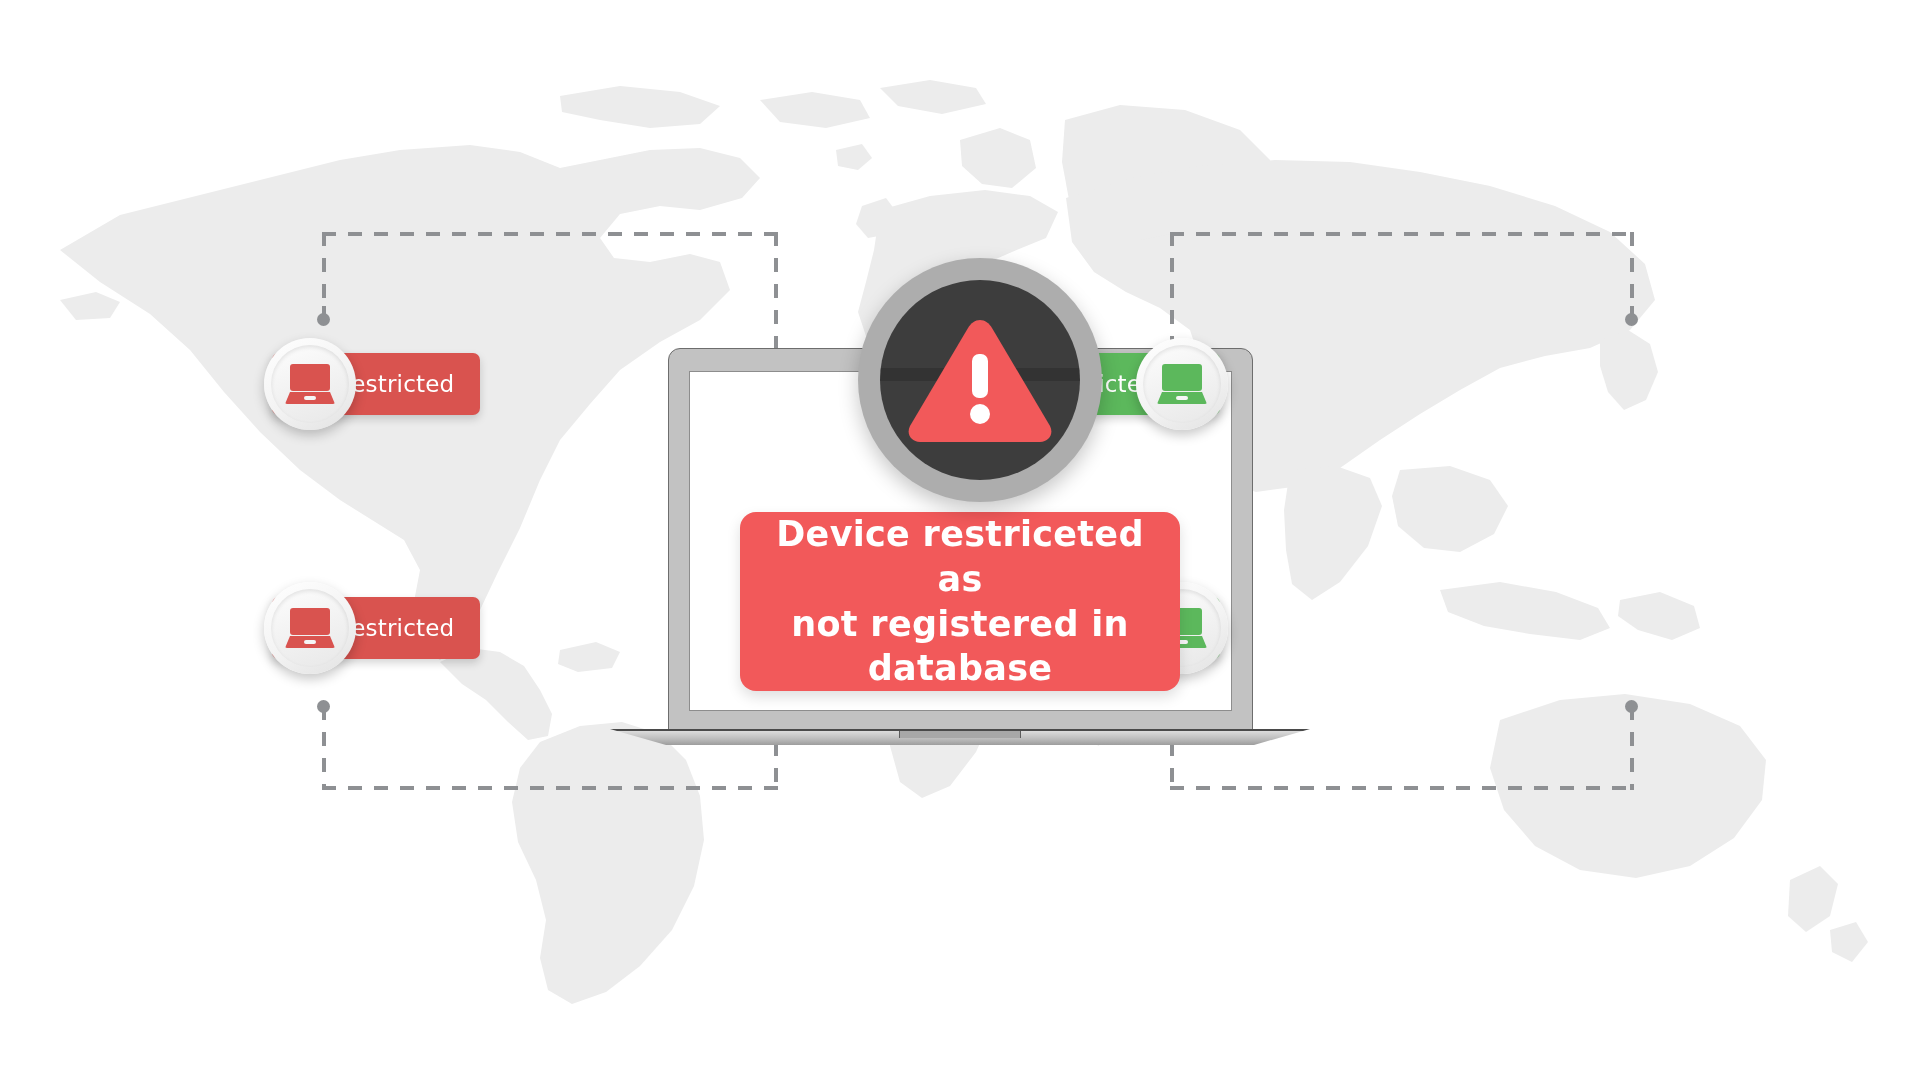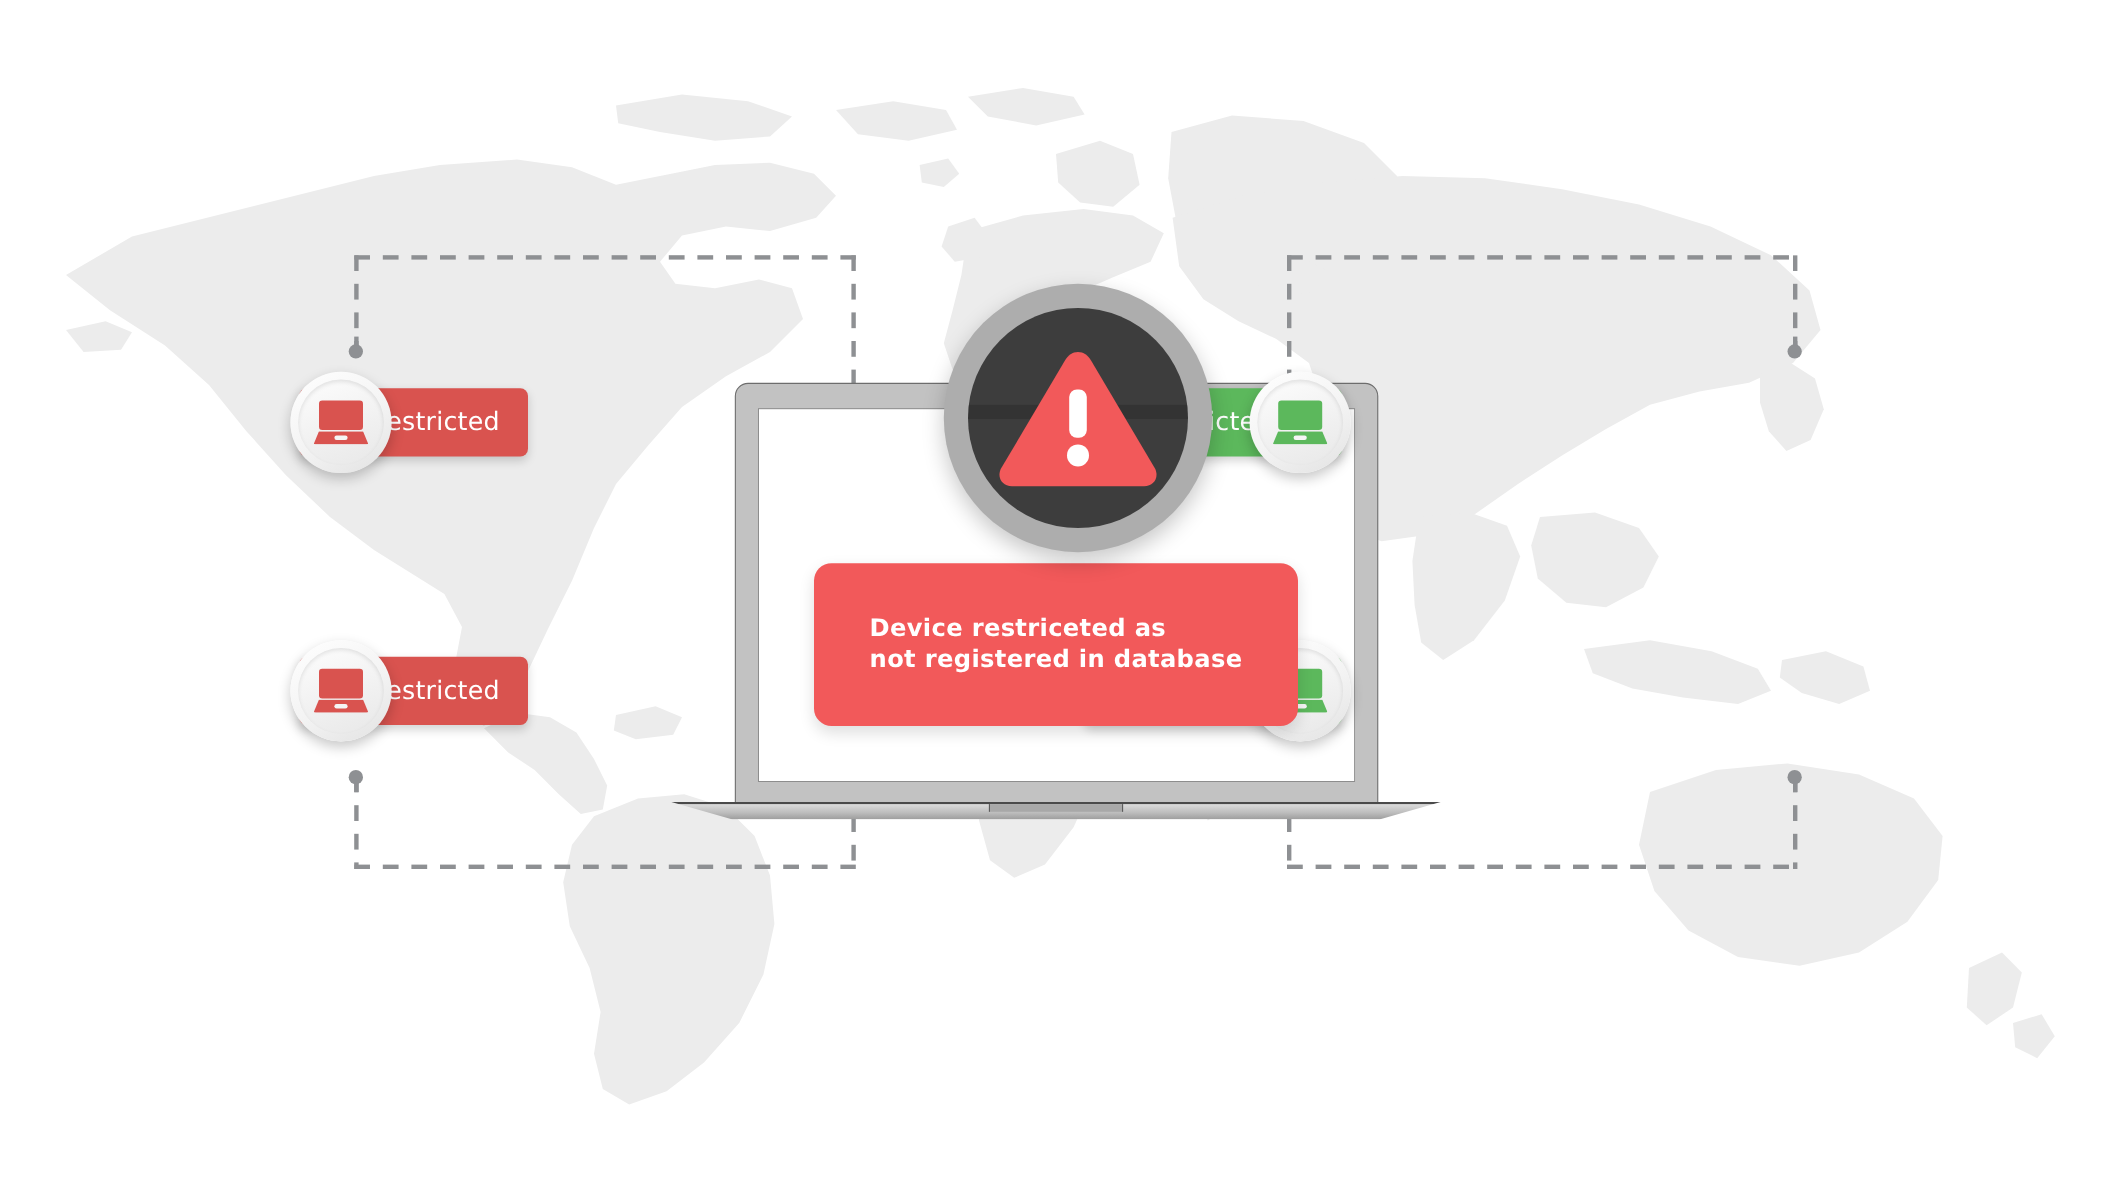--- a/index.html
+++ b/index.html
@@ -199,23 +199,23 @@
     background: #f2595a;
     border-radius: 16px;
     box-shadow: 0 6px 14px rgba(0,0,0,0.13);
     display: flex;
     align-items: center;
     justify-content: center;
     z-index: 3;
   }
   #message-text {
     color: #ffffff;
-    font-size: 22px;
+    font-size: 35px;
     line-height: 1.28;
-    text-align: left;
+    text-align: center;
     font-weight: bold;
     letter-spacing: 0.3px;
     white-space: pre-line;
     padding: 0 16px;
   }
 
   
   #warning-badge {
     position: absolute;
     left: 858px;

